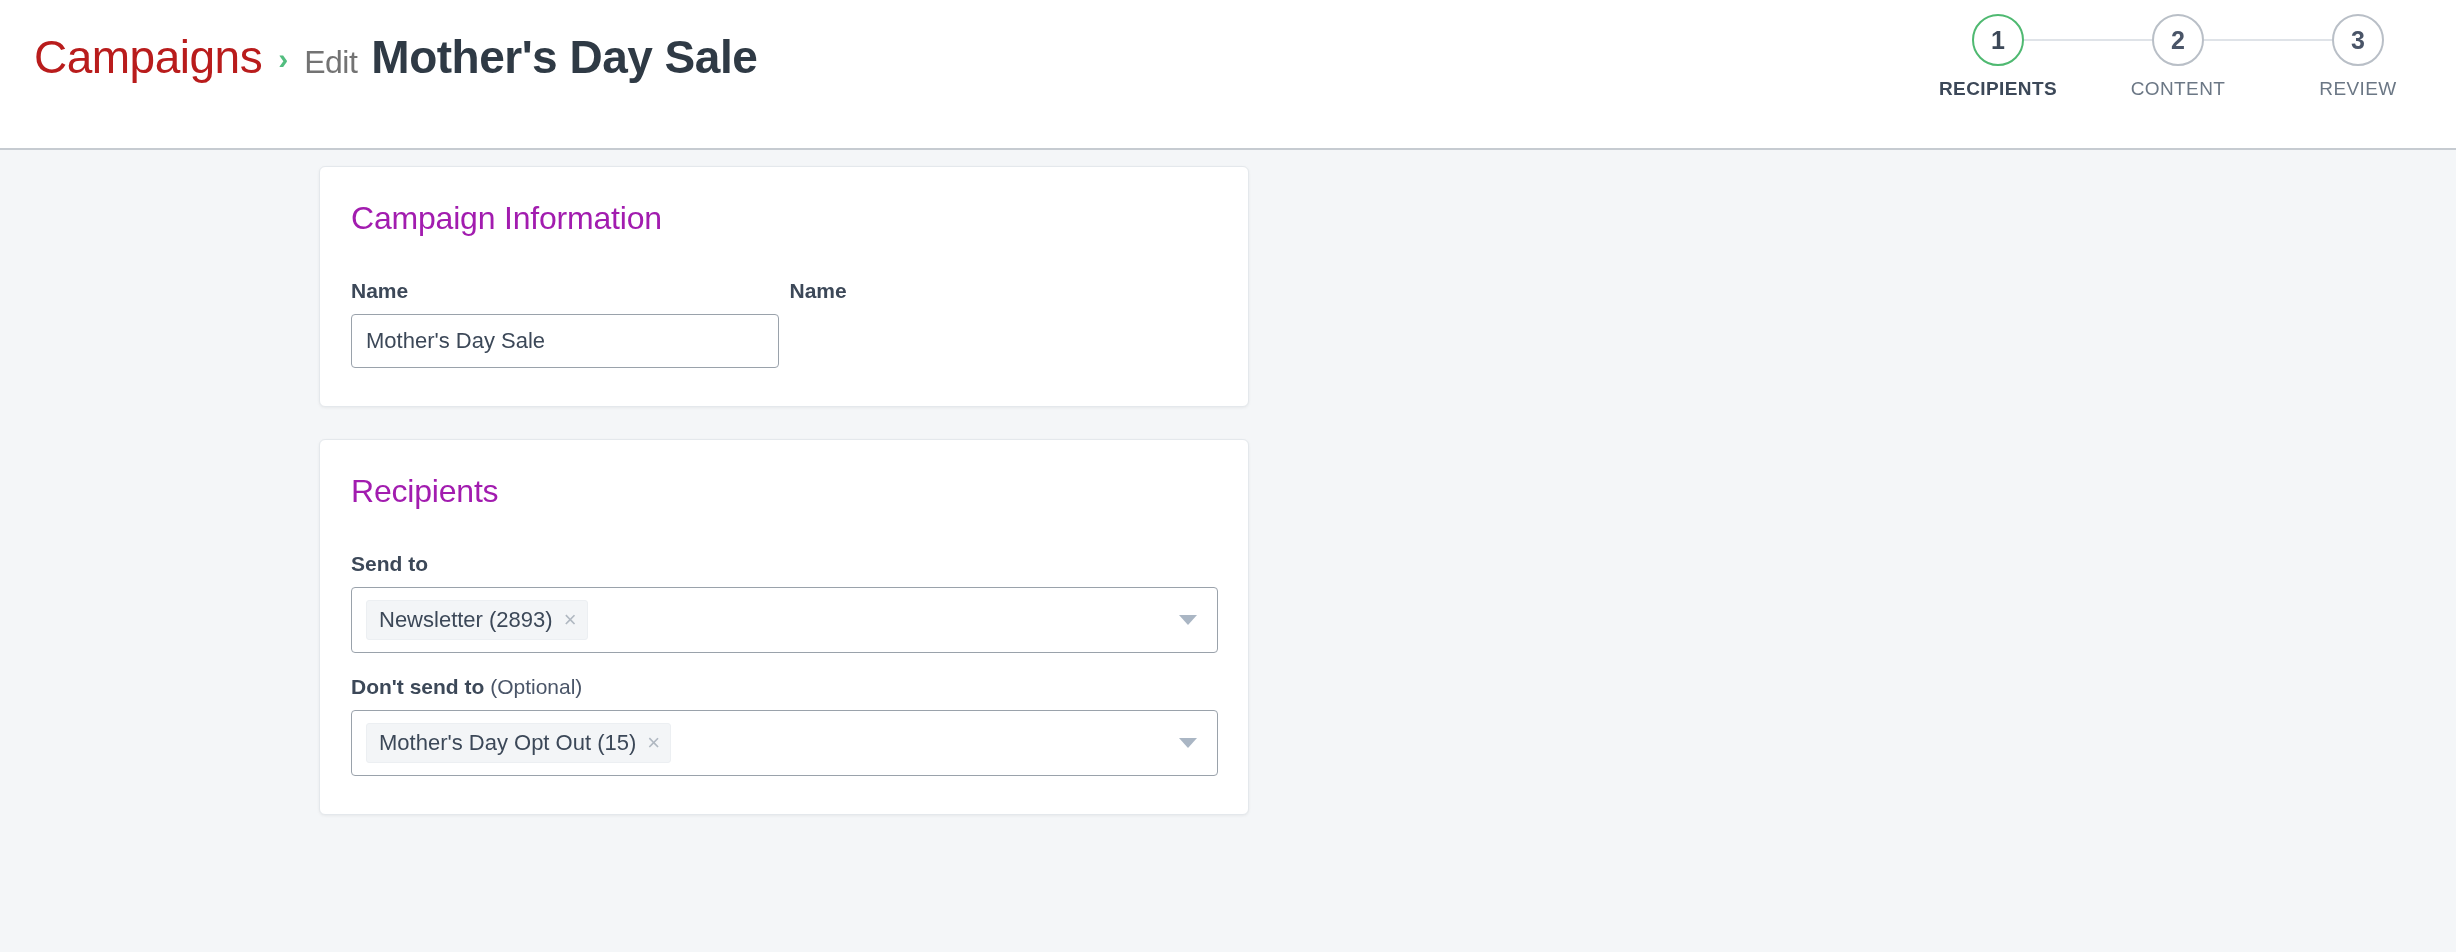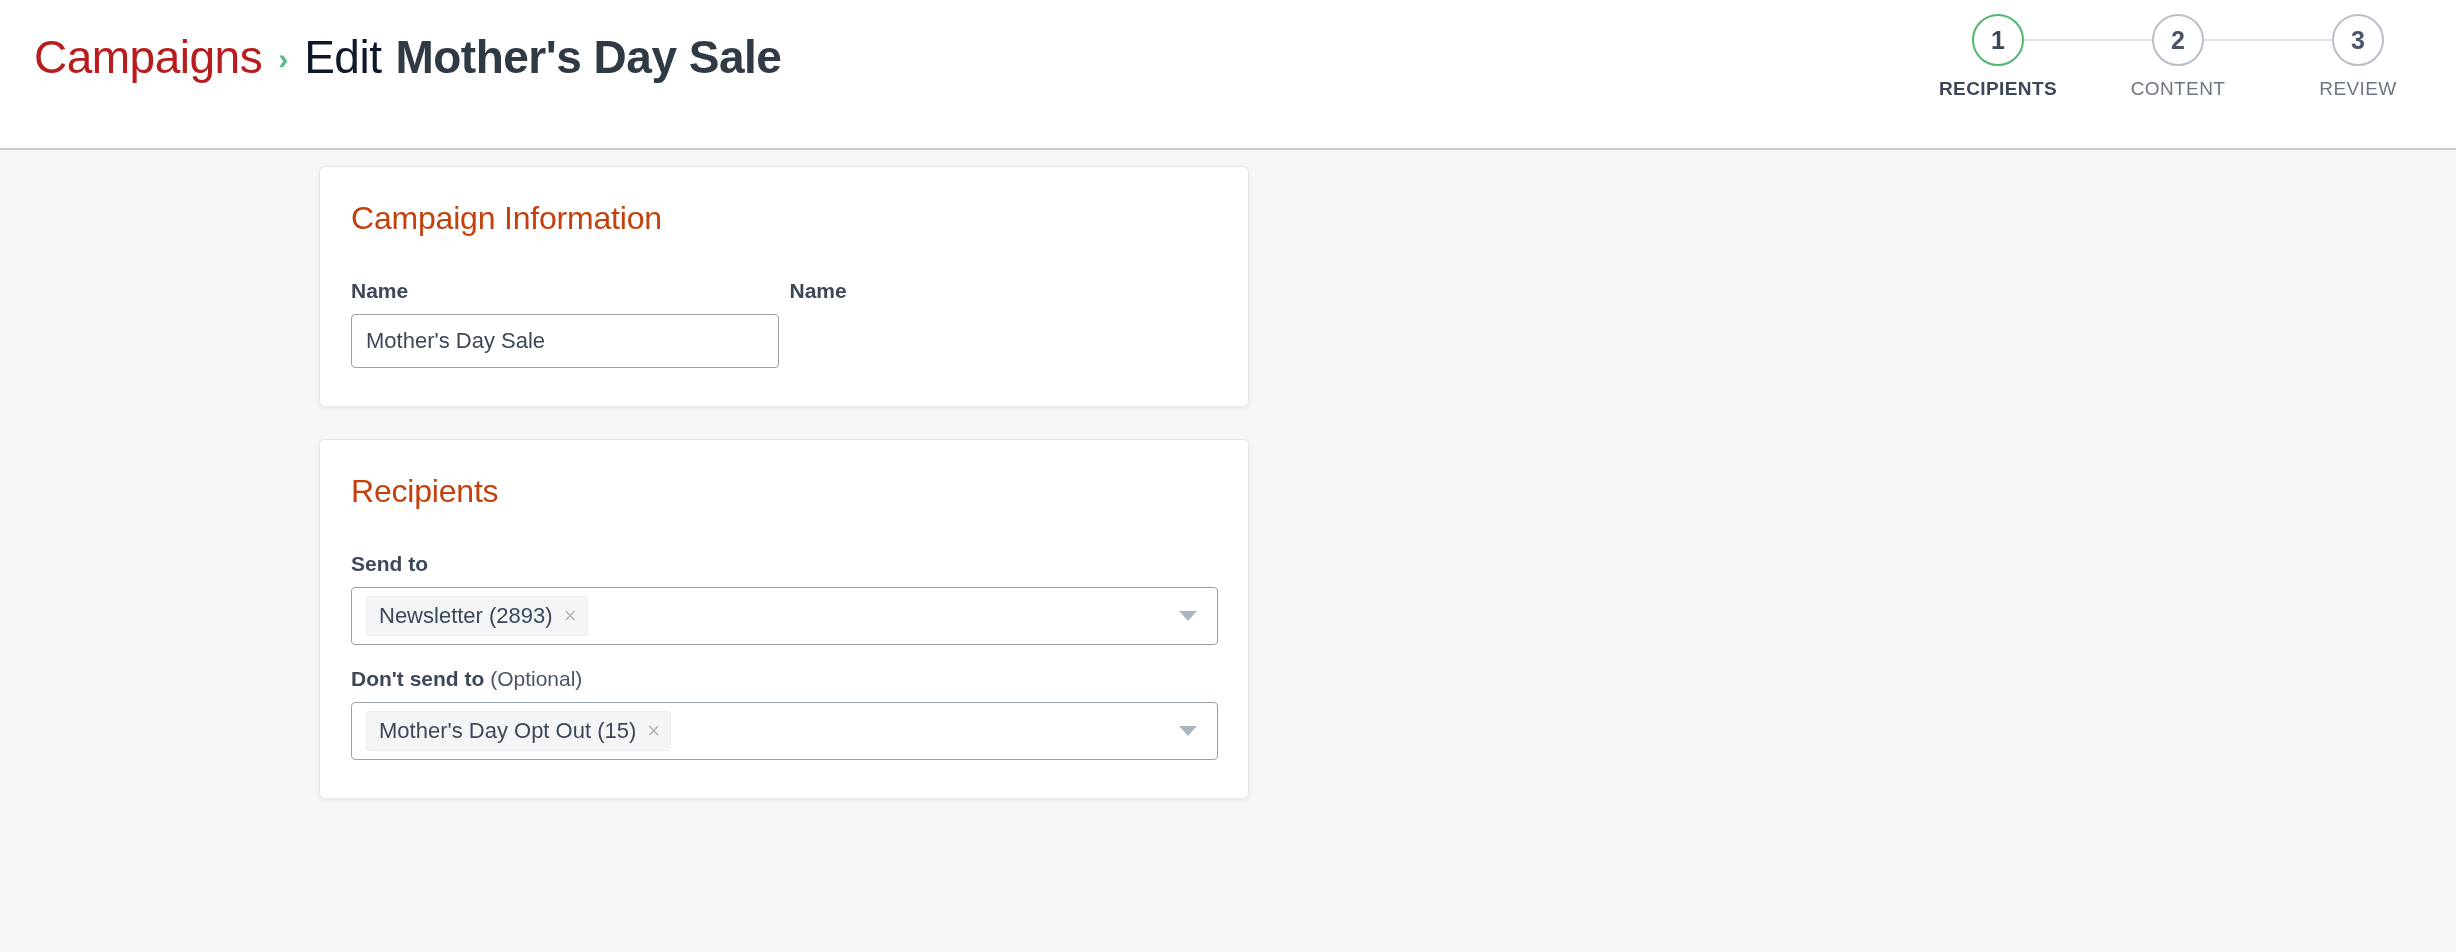--- a/index.html
+++ b/index.html
@@ -46,23 +46,23 @@
   .crumb-sep {
     font-size: 30px;
     color: #52bd7f;
     margin: 0 16px;
     font-weight: 600;
     position: relative;
     top: -4px;
   }
 
   .crumb-edit {
-    font-size: 46px;
-    font-weight: 400;
-    color: #0f172a;
+    font-size: 32px;
+    font-weight: 400;
+    color: #737373;
     letter-spacing: -0.5px;
   }
 
   .crumb-title {
     font-size: 46px;
     font-weight: 700;
     color: #2f3a45;
     margin-left: 14px;
     letter-spacing: -0.5px;
   }
@@ -143,21 +143,21 @@
     border-radius: 6px;
     box-shadow: 0 1px 3px rgba(0,0,0,0.06);
     padding: 33px 31px 38px 31px;
   }
 
   .card + .card { margin-top: 32px; }
 
   .card-title {
     font-size: 32px;
     font-weight: 400;
-    color: #c2410c;
+    color: #a21caf;
     letter-spacing: -0.2px;
     margin-bottom: 42px;
   }
 
   .field-row {
     display: flex;
     gap: 11px;
   }
 
   .field {
@@ -185,21 +185,21 @@
     position: relative;
     height: 54px;
     border: 1px solid #9aa2ab;
     border-radius: 4px;
     background: #ffffff;
     display: flex;
     align-items: center;
     padding: 0 14px;
   }
 
-  .control.tall { height: 58px; }
+  .control.tall { height: 66px; }
 
   .text-value {
     font-size: 22px;
     color: #3c4858;
   }
 
   .placeholder {
     font-size: 22px;
     color: #aab2bb;
   }

